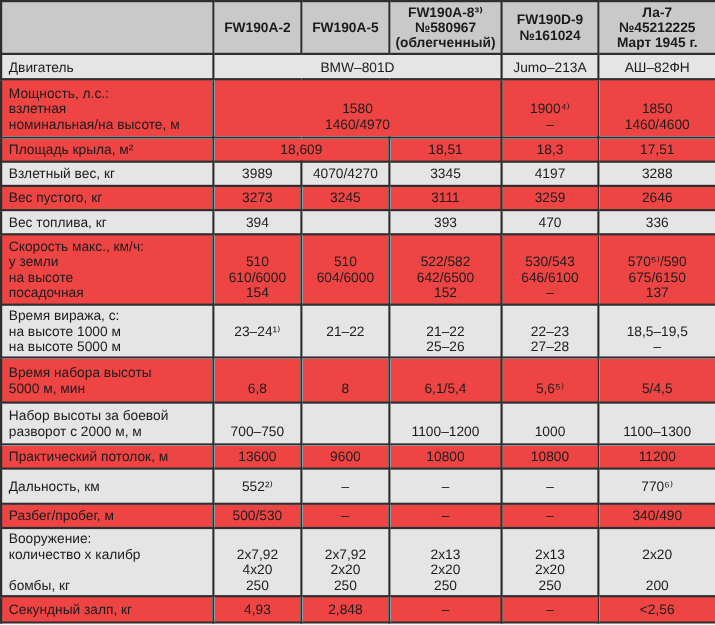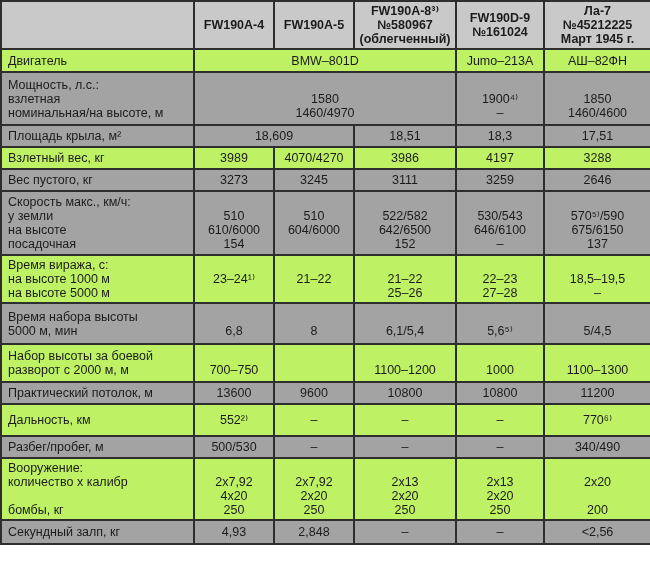--- a/index.html
+++ b/index.html
@@ -19,39 +19,39 @@
     white-space:pre-line;
   }
   .specs th{
     font-weight:bold;
     text-align:center;
     background:#c9c9c9;
     font-size:12.5px;
   }
   td.lbl{text-align:left;padding-left:6px;}
   td.val{text-align:center;}
-  tr.g td{background:#a3a3a3;}
-  tr.w td{background:#bef264;margin-left:16px;}
+  tr.g td{background:#ef4444;}
+  tr.w td{background:#e5e5e5;margin-left:16px;}
 </style>
 </head>
 <body>
 
 <table class="specs">
   <colgroup>
     <col style="width:193px">
       <col style="width:80px">
       <col style="width:80px">
     <col style="width:102px">
       <col style="width:88px">
       <col style="width:107px">
   </colgroup>
   <thead>
     <tr style="height:45px">
       <th></th>
-      <th>FW190A-4</th>
+      <th>FW190A-2</th>
       <th>FW190A-5</th>
       <th>FW190A-8³⁾
 №580967
 (облегченный)</th>
       <th>FW190D-9
 №161024</th>
       <th>Ла-7
 №45212225
 Март 1945 г.</th>
     </tr>
@@ -81,32 +81,40 @@
       <td class="lbl">Площадь крыла, м²</td>
       <td class="val" colspan="2">18,609</td>
       <td class="val">18,51</td>
       <td class="val">18,3</td>
       <td class="val">17,51</td>
     </tr>
     <tr class="w" style="height:22px">
       <td class="lbl">Взлетный вес, кг</td>
       <td class="val">3989</td>
       <td class="val">4070/4270</td>
-      <td class="val">3986</td>
+      <td class="val">3345</td>
       <td class="val">4197</td>
       <td class="val">3288</td>
     </tr>
     <tr class="g" style="height:22px">
       <td class="lbl">Вес пустого, кг</td>
       <td class="val">3273</td>
       <td class="val">3245</td>
       <td class="val">3111</td>
       <td class="val">3259</td>
       <td class="val">2646</td>
     </tr>
+    <tr class="w" style="height:22px">
+      <td class="lbl">Вес топлива, кг</td>
+      <td class="val">394</td>
+      <td class="val"></td>
+      <td class="val">393</td>
+      <td class="val">470</td>
+      <td class="val">336</td>
+    </tr>
     <tr class="g" style="height:64px">
       <td class="lbl">Скорость макс., км/ч:
 у земли
 на высоте
 посадочная</td>
       <td class="val">&nbsp;
 510
 610/6000
 154</td>
       <td class="val">&nbsp;

